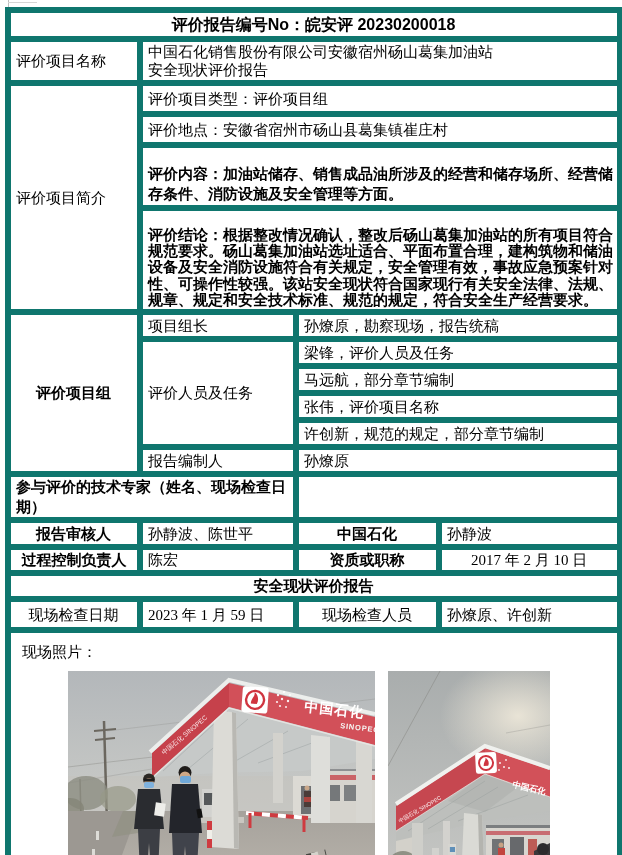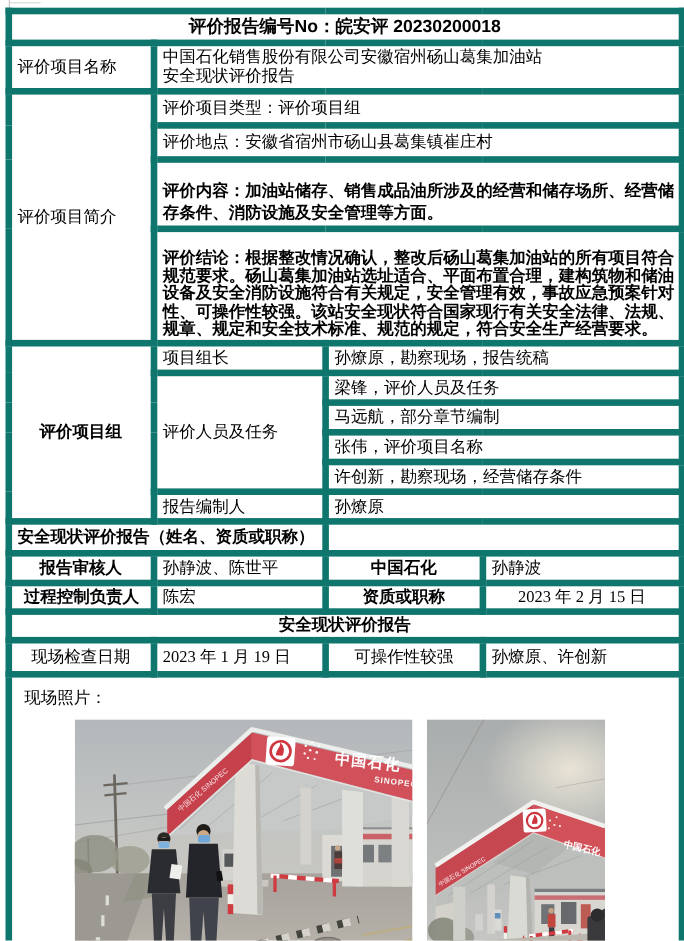--- a/index.html
+++ b/index.html
@@ -72,52 +72,52 @@
     <td rowspan="4">评价人员及任务</td>
     <td colspan="2">梁锋，评价人员及任务</td>
   </tr>
   <tr style="height:27px">
     <td colspan="2">马远航，部分章节编制</td>
   </tr>
   <tr style="height:27px">
     <td colspan="2">张伟，评价项目名称</td>
   </tr>
   <tr style="height:27px">
-    <td colspan="2">许创新，勘察现场，经营储存条件</td>
+    <td colspan="2">许创新，规范的规定，部分章节编制</td>
   </tr>
   <tr style="height:27px">
     <td>报告编制人</td>
     <td colspan="2">孙燎原</td>
   </tr>
 
   <tr style="height:29px">
-    <td colspan="2" class="b">安全现状评价报告（姓名、资质或职称）</td>
+    <td colspan="2" class="b">参与评价的技术专家（姓名、现场检查日期）</td>
     <td colspan="2"></td>
   </tr>
 
   <tr style="height:27px">
     <td class="b c">报告审核人</td>
     <td>孙静波、陈世平</td>
     <td class="b c">中国石化</td>
     <td>孙静波</td>
   </tr>
   <tr style="height:26px">
     <td class="b c" style="padding-left:1px;padding-right:1px">过程控制负责人</td>
     <td>陈宏</td>
     <td class="b c">资质或职称</td>
-    <td class="c">2023 年 2 月 15 日</td>
+    <td class="c">2017 年 2 月 10 日</td>
   </tr>
 
   <tr style="height:26px">
     <td colspan="4" class="b c">安全现状评价报告</td>
   </tr>
   <tr style="height:31px">
     <td class="c">现场检查日期</td>
-    <td>2023 年 1 月 19 日</td>
-    <td class="c">可操作性较强</td>
+    <td>2023 年 1 月 59 日</td>
+    <td class="c">现场检查人员</td>
     <td>孙燎原、许创新</td>
   </tr>
 
   <tr style="height:270px">
     <td colspan="4" class="photos-cell">
       <div class="photo-label">现场照片：</div>
       <div class="photo-row">
 
         <svg class="photo" width="307" height="228" viewBox="0 0 307 228">
           <defs>

